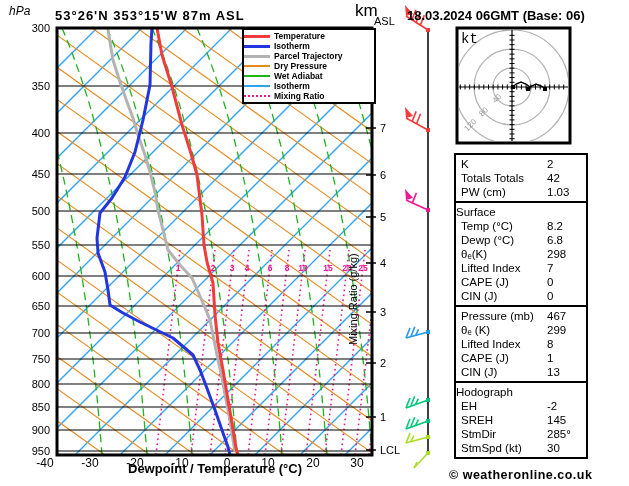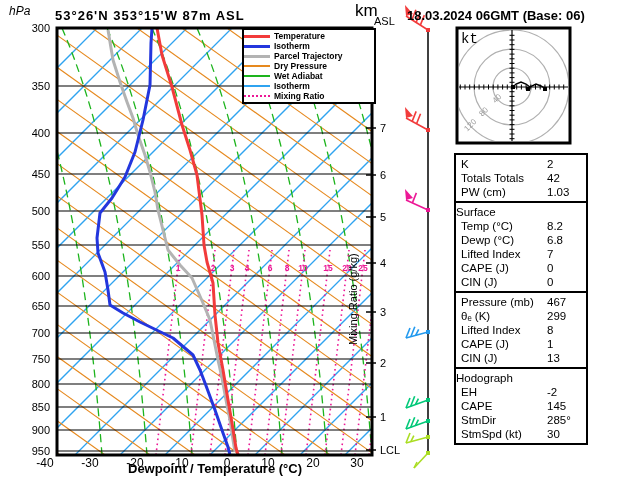--- a/index.html
+++ b/index.html
@@ -371,20 +371,24 @@
         <div class="box-title">Surface</div>
         <div class="trow">
           <span>Temp (°C)</span>
           <span>8.2</span>
         </div>
         <div class="trow">
           <span>Dewp (°C)</span>
           <span>6.8</span>
         </div>
         <div class="trow">
+          <span>θₑ(K)</span>
+          <span>298</span>
+        </div>
+        <div class="trow">
           <span>Lifted Index</span>
           <span>7</span>
         </div>
         <div class="trow">
           <span>CAPE (J)</span>
           <span>0</span>
         </div>
         <div class="trow">
           <span>CIN (J)</span>
           <span>0</span>
@@ -412,27 +416,28 @@
           <span>13</span>
         </div>
       </div>
       <div class="box">
         <div class="box-title">Hodograph</div>
         <div class="trow">
           <span>EH</span>
           <span>-2</span>
         </div>
         <div class="trow">
-          <span>CAPE</span>
+          <span>SREH</span>
           <span>145</span>
         </div>
         <div class="trow">
           <span>StmDir</span>
           <span>285°</span>
         </div>
         <div class="trow">
           <span>StmSpd (kt)</span>
           <span>30</span>
         </div>
       </div>
     </div>
 
+  <div id="footer" class="abs b">© weatheronline.co.uk</div>
 </div>
 
 </body></html>

